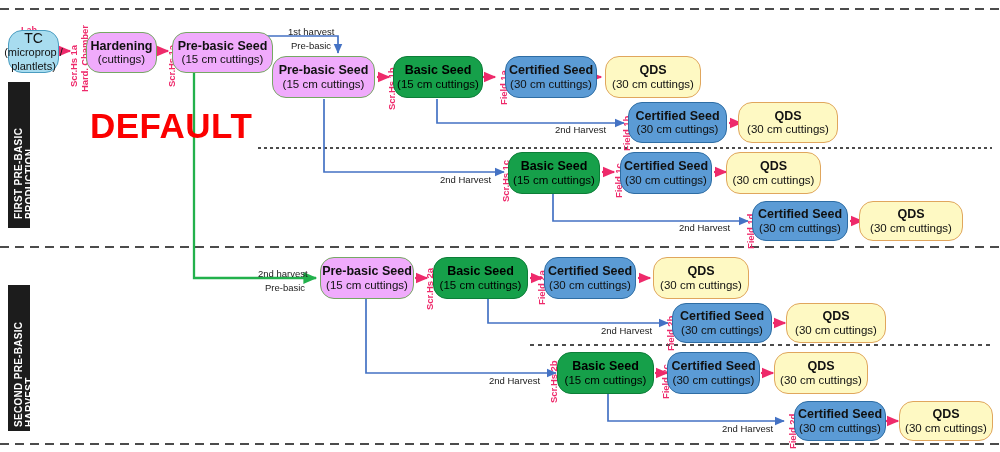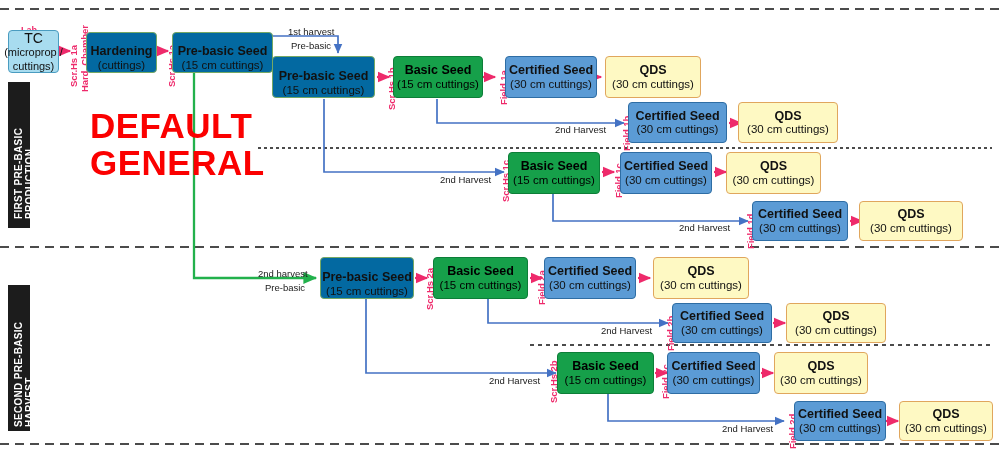--- a/index.html
+++ b/index.html
@@ -1,30 +1,30 @@
 <!DOCTYPE html>
 <html><head>
 <meta charset="utf-8">
 <style>
   html,body{margin:0;padding:0;background:#ffffff;}
   body{width:1000px;height:452px;position:relative;overflow:hidden;
        font-family:"Liberation Sans","DejaVu Sans",sans-serif;}
   #stage{position:absolute;left:0;top:0;width:1000px;height:452px;}
   svg.lines{position:absolute;left:0;top:0;width:1000px;height:452px;overflow:visible;}
 
-  .box{position:absolute;box-sizing:border-box;border-radius:4px;
+  .box{position:absolute;box-sizing:border-box;border-radius:14px;
        display:flex;flex-direction:column;align-items:center;justify-content:center;
        text-align:center;line-height:1.15;}
   .box .t1{font-size:12.5px;font-weight:bold;color:#111;white-space:nowrap;}
   .box .t2{font-size:11.5px;color:#111;white-space:nowrap;}
 
   .bx-tc{background:#a8dcef;border:1px solid #4a9cc0;}
   .bx-tc .t1{font-size:14px;font-weight:normal;}
   .bx-tc .t2{font-size:11px;line-height:1.2;}
-  .bx-light{background:#0369a1;border:1px solid #76a864;justify-content:flex-end;}
+  .bx-light{background:#f0abfc;border:1px solid #76a864;}
   .bx-green{background:#16a04a;border:1px solid #0d7e38;}
   .bx-green .t1,.bx-green .t2{color:#000;}
   .bx-blue{background:#5b9bd5;border:1px solid #2e6da4;}
   .bx-orange{background:#fef9c3;border:1px solid #e0a65d;}
 
   .vlabel{position:absolute;color:#ee2a6b;font-size:9.5px;font-weight:bold;
           white-space:nowrap;transform-origin:0 0;transform:rotate(-90deg);
           letter-spacing:-0.1px;}
   .rlabel{position:absolute;color:#ee2a6b;font-size:9px;font-weight:bold;white-space:nowrap;}
   .hlabel{position:absolute;color:#1b1b1b;font-size:9.5px;white-space:nowrap;}
@@ -101,29 +101,28 @@
     <span style="left:16px;top:137px;">PRODUCTION</span>
   </div>
 
   <div class="sidebar" style="left:8px;top:285px;width:22px;height:146px;">
     <span style="left:5px;top:142px;">SECOND PRE-BASIC</span>
     <span style="left:16px;top:142px;">HARVEST</span>
   </div>
 
   <div class="watermark" style="left:74px;top:108px;margin-left:16px;">
     <div>DEFAULT</div>
-    <div>GENERAL</div>
   </div>
 
   <div class="rlabel" style="left:21px;top:25px;">Lab</div>
 
   <div class="box bx-tc" style="left:8px;top:30px;width:51px;height:43px;">
     <div class="t1">TC</div>
     <div class="t2">(microprop /</div>
-    <div class="t2">cuttings)</div>
+    <div class="t2">plantlets)</div>
   </div>
 
   <div class="vlabel" style="left:68px;top:87px;">Scr.Hs 1a</div>
   <div class="vlabel" style="left:79px;top:92px;">Hard. Chamber</div>
 
   <div class="box bx-light" style="left:86px;top:32px;width:71px;height:41px;">
     <div class="t1">Hardening</div>
     <div class="t2">(cuttings)</div>
   </div>
 

